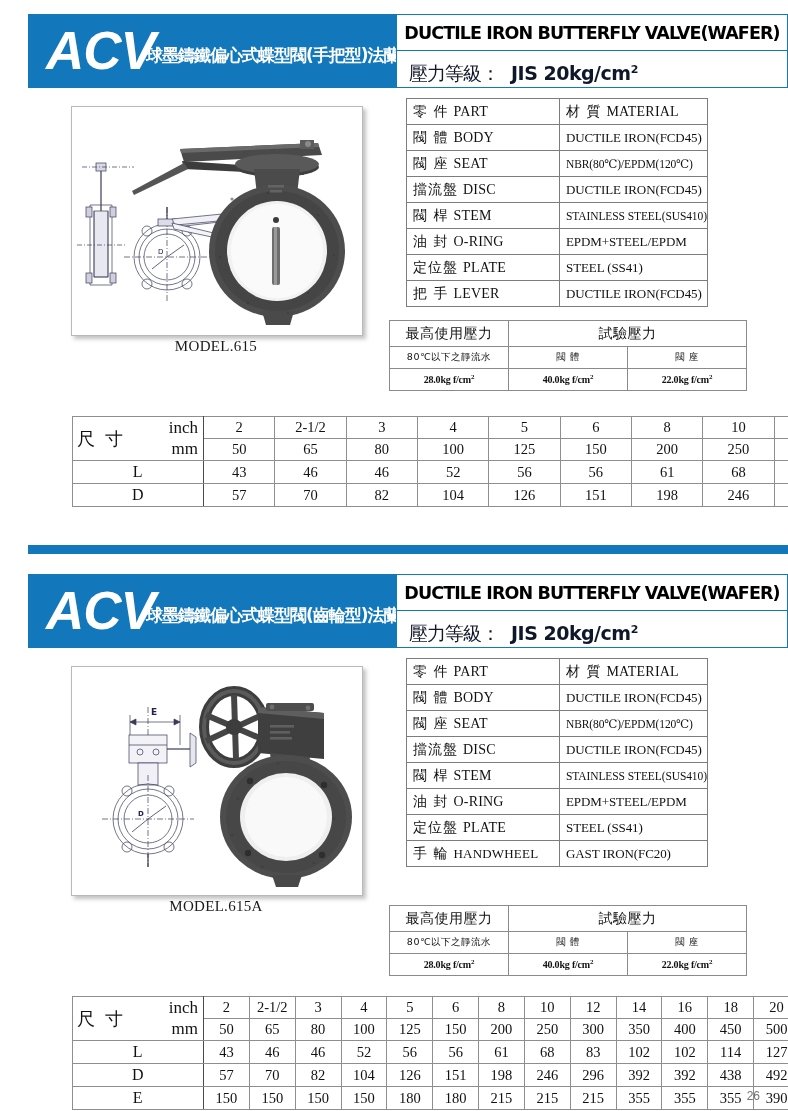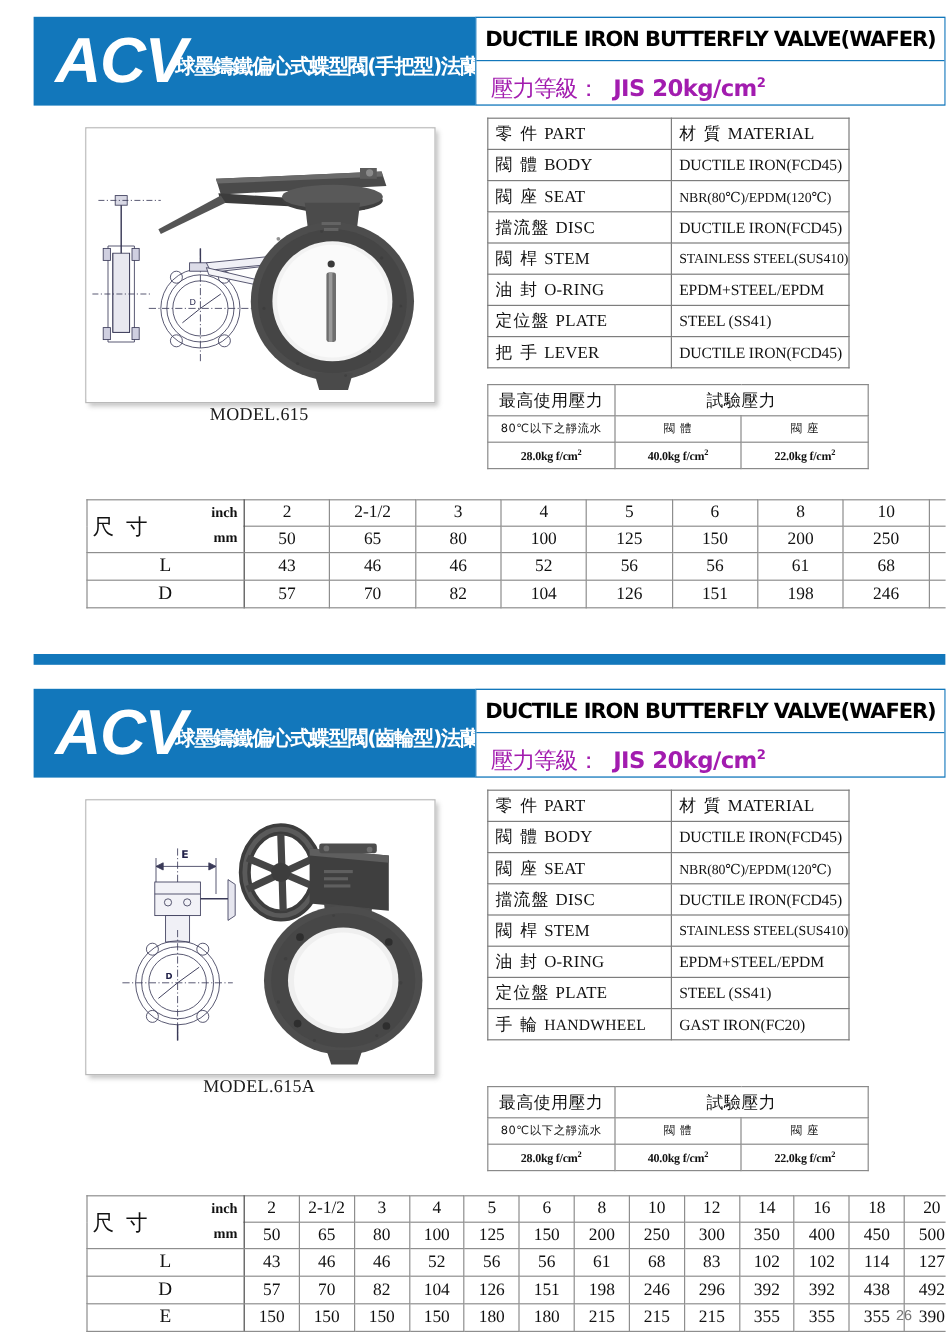--- a/index.html
+++ b/index.html
@@ -90,21 +90,21 @@
   }
   .title-sub {
     position: absolute;
     left: 0; top: 36px;
     width: 100%;
     height: 38px;
     line-height: 38px;
     padding-left: 12px;
     box-sizing: border-box;
     white-space: nowrap;
-    color: #a21caf;
+    color: #0f172a;
   }
   .title-sub .pl-label {
     font-family: "DejaVu Sans", "Liberation Sans", sans-serif;
     font-size: 19px;
     letter-spacing: -1px;
   }
   .title-sub .pl-value {
     font-family: "DejaVu Sans", "Liberation Sans", sans-serif;
     font-weight: bold;
     font-size: 19px;
@@ -180,22 +180,22 @@
   .material-table td.mat-col {
     font-size: 13px;
     letter-spacing: -0.1px;
   }
   .material-table td.mat-col.tight { font-size: 11.5px; }
   .material-table td.header-cell { text-align: left; }
 
   
   .pressure-table {
     position: absolute;
-    left: 378px;
-    width: 318px;
+    left: 361px;
+    width: 358px;
     border-collapse: collapse;
     table-layout: fixed;
   }
   .pressure-table td {
     border: 1px solid #8a8a8a;
     text-align: center;
     color: #111;
     white-space: nowrap;
   }
   .pressure-table .pt-head {
@@ -267,24 +267,23 @@
     color: #111;
   }
   .dim-units {
     position: absolute;
     right: 5px;
     top: 0;
     width: 46px;
     text-align: right;
   }
   .dim-units div {
-    font-size: 12px;
+    font-size: 17px;
     height: 21px;
     line-height: 21px;
-    font-weight: bold;
   }
   .dim-table tr.row-L td, .dim-table tr.row-D td, .dim-table tr.row-E td {
     height: 22px;
   }
   .dim-table td.rowname {
     font-size: 16px;
     letter-spacing: 0.5px;
   }
 
   

